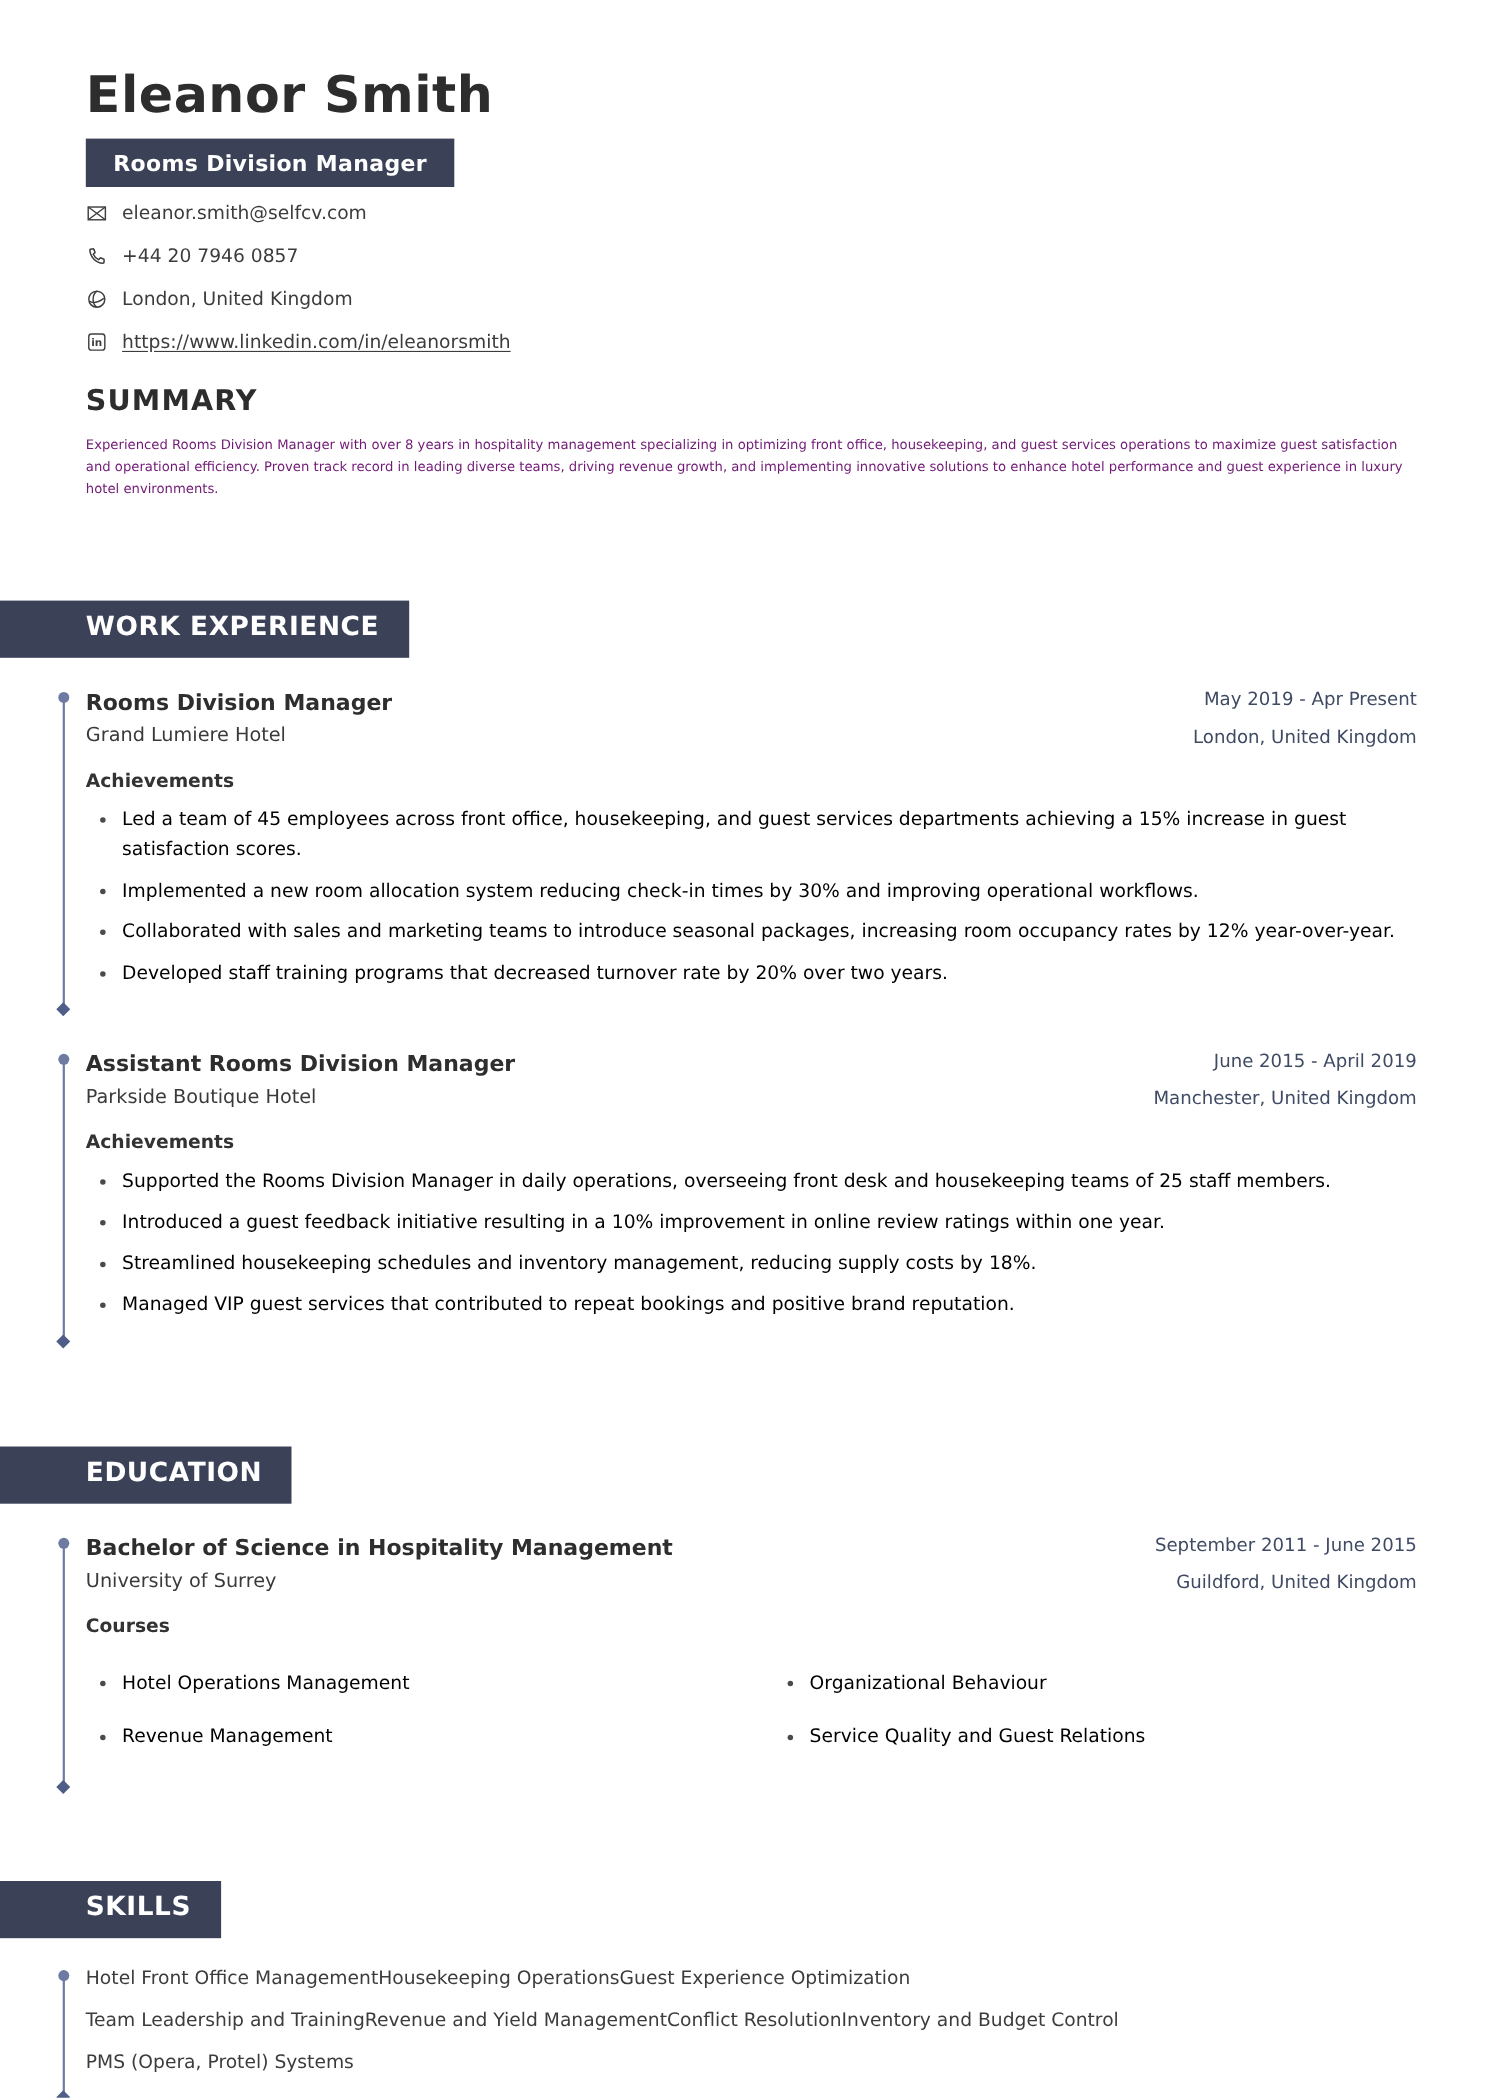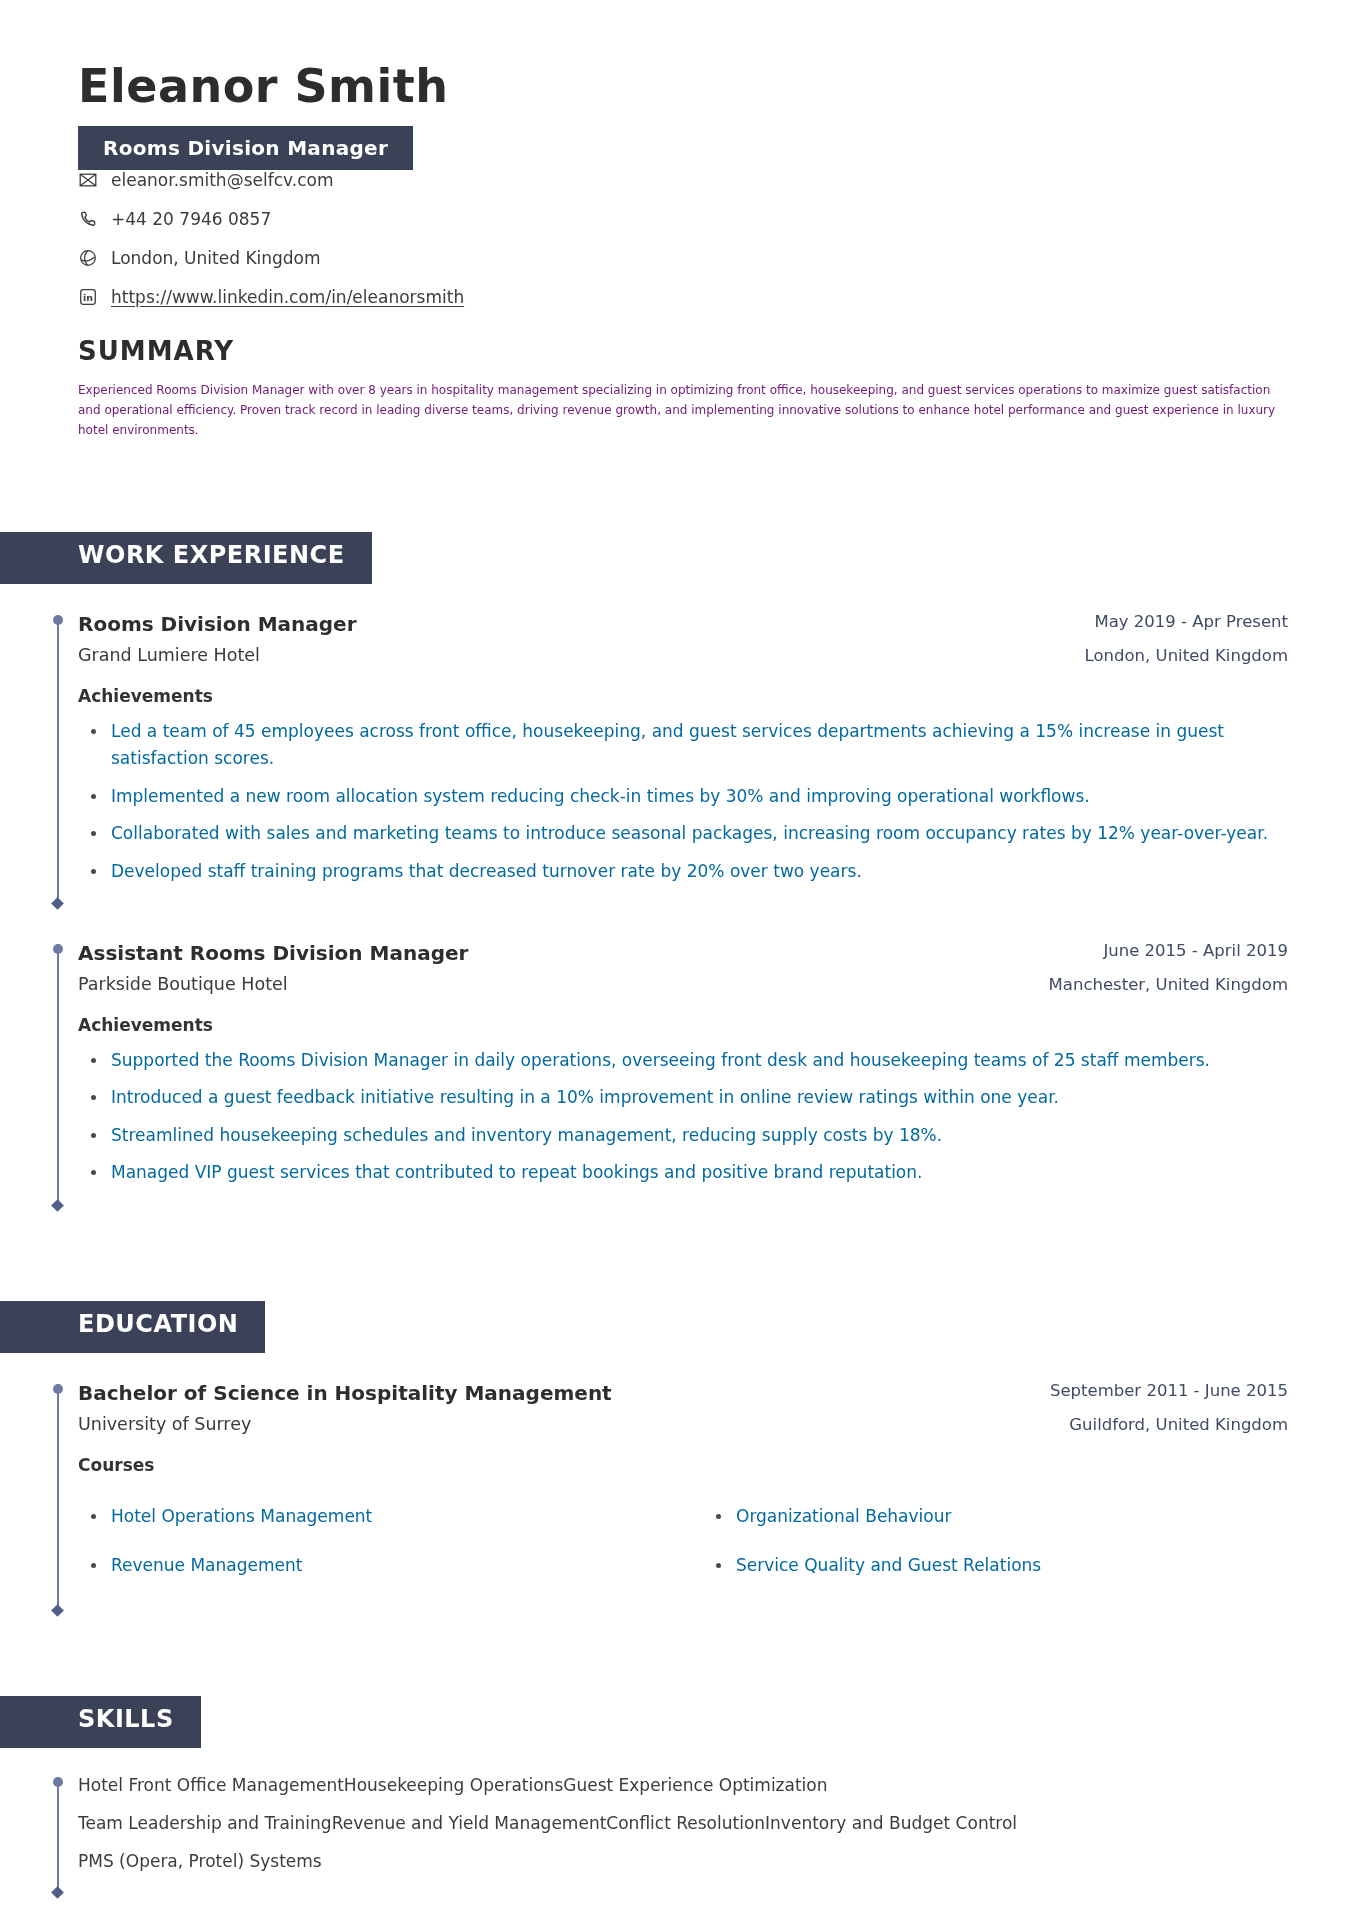--- a/index.html
+++ b/index.html
@@ -17,21 +17,21 @@
   }
   .page{padding:60px 62px 0 78px;}
 
   
   .header{display:flex;justify-content:flex-start;align-items:flex-start;flex-direction:column;}
   .name{font-size:46px;font-weight:bold;color:#2d2d2d;letter-spacing:.5px;line-height:1.15;}
   .title-badge{
     display:inline-block;margin-top:13px;background:var(--accent-navy);color:#fff;
     font-size:20px;font-weight:bold;padding:10px 25px;letter-spacing:.3px;
   }
-  .contact{}
+  .contact{margin-top:14px;}
   .contact-row{display:flex;align-items:center;gap:13px;margin-bottom:19px;font-size:17px;color:#3c3c3c;}
   .contact-row svg{display:block;flex:0 0 auto;}
   .link{text-decoration:underline;color:#3c3c3c;text-underline-offset:3px;}
 
   
   .section-heading{
     font-size:26px;font-weight:bold;color:#2d2d2d;letter-spacing:1px;
   }
   .summary{margin-top:10px;}
   .summary-text{margin-top:14px;font-size:12px;line-height:1.67;color:#701a75;max-width:1215px;}
@@ -56,21 +56,21 @@
   .entry-head{display:flex;justify-content:space-between;align-items:flex-start;}
   .entry-title{font-size:20px;font-weight:bold;color:#2e2e2e;}
   .entry-sub{margin-top:9px;font-size:17.5px;color:#3a3a3a;}
   .entry-right{text-align:right;font-size:16.5px;color:var(--date-text);}
   .entry-dates{line-height:1.2;}
   .entry-loc{margin-top:14px;line-height:1.2;}
   .ach-label{margin-top:20px;font-size:17px;font-weight:bold;color:#333333;}
 
   ul.bullets{list-style:none;margin-top:12px;}
   ul.bullets li{
-    position:relative;padding-left:33px;font-size:17px;line-height:1.62;color:#0369a1;margin-bottom:10px;
+    position:relative;padding-left:33px;font-size:17px;line-height:1.62;color:#000000;margin-bottom:10px;
   }
   ul.bullets li::before{
     content:'';position:absolute;left:13px;top:11px;width:5px;height:5px;border-radius:50%;background:#4a4a4a;
   }
 
   
   .courses-grid{display:grid;grid-template-columns:625px auto;margin-top:16px;}
   .courses-grid ul.bullets li{margin-bottom:22px;}
 
   

